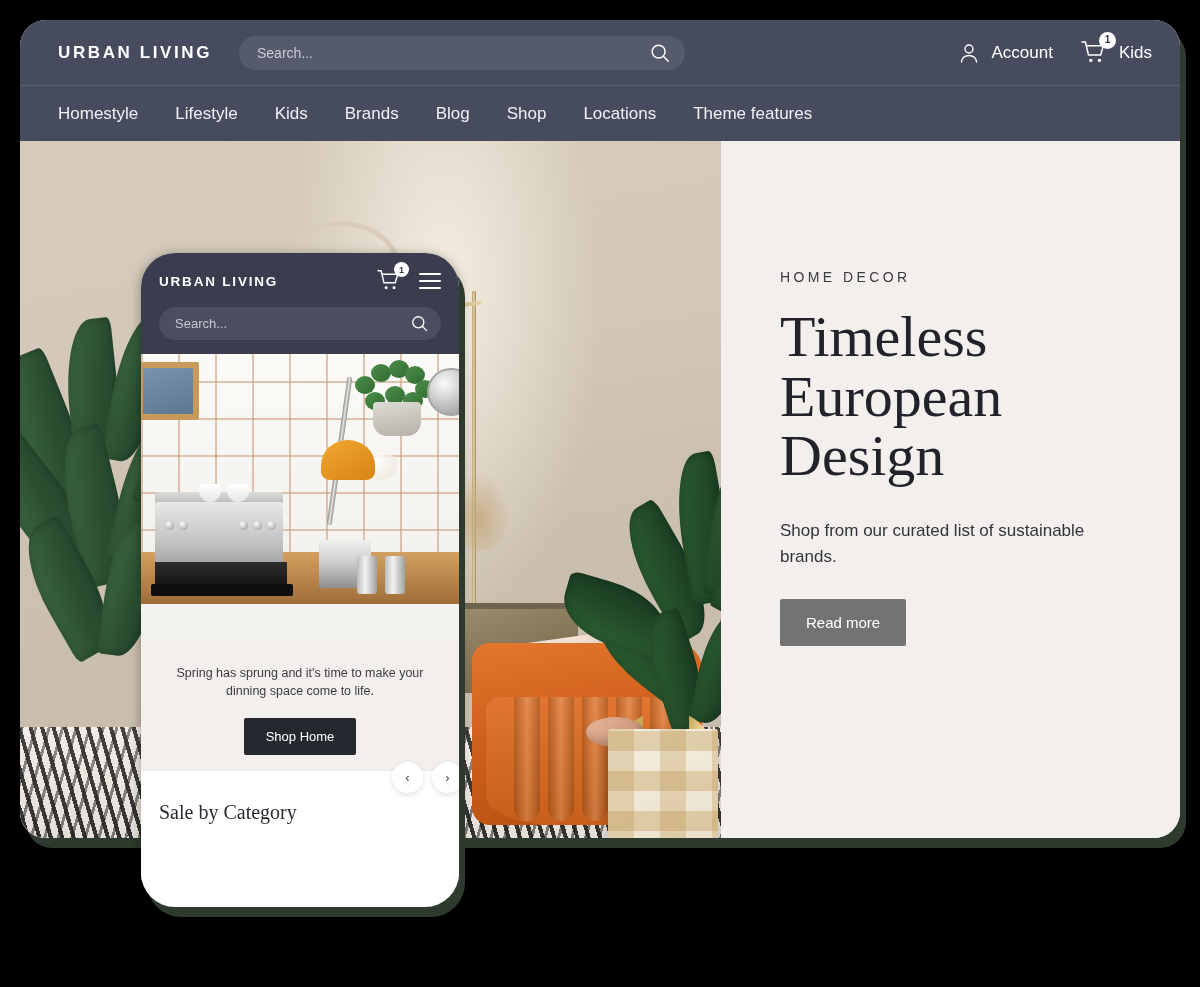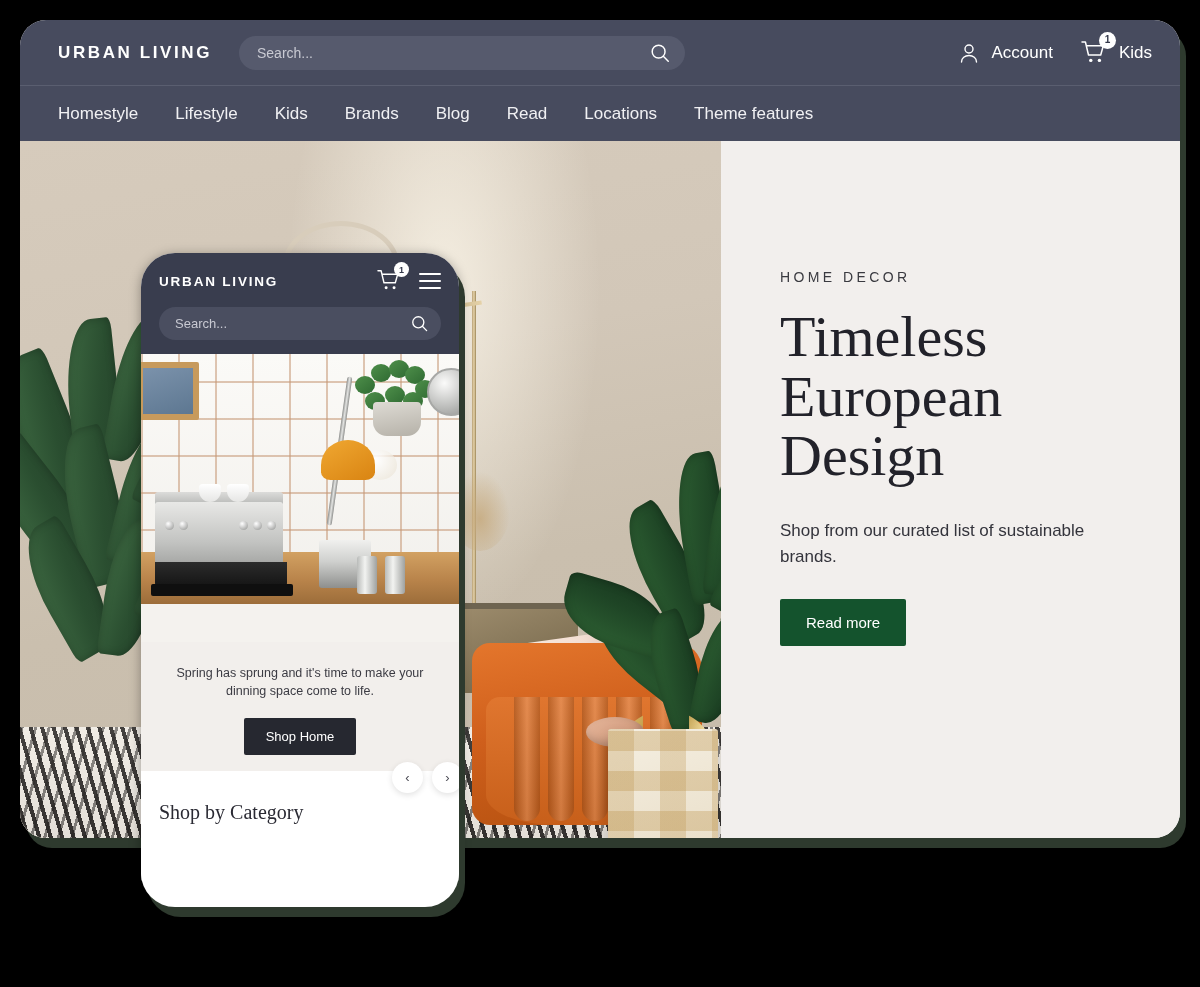--- a/index.html
+++ b/index.html
@@ -264,21 +264,21 @@
   }
   .hero-sub {
     font-size: 17px;
     line-height: 1.5;
     color: #34343c;
     margin: 0 0 30px 0;
     max-width: 345px;
   }
   .btn-dark {
     display: inline-block;
-    background: #14532d;
+    background: #737373;
     color: #ffffff;
     font-size: 15px;
     padding: 15px 26px;
     border: none;
     border-radius: 2px;
     cursor: pointer;
     font-family: "Liberation Sans", sans-serif;
   }
   .dt-whitebar { height: 51px; background: #ffffff; }
 
@@ -508,21 +508,21 @@
         </div>
       </div>
     </div>
 
     <nav class="dt-nav">
       <a href="#">Homestyle</a>
       <a href="#">Lifestyle</a>
       <a href="#">Kids</a>
       <a href="#">Brands</a>
       <a href="#">Blog</a>
-      <a href="#">Read</a>
+      <a href="#">Shop</a>
       <a href="#">Locations</a>
       <a href="#">Theme features</a>
     </nav>
 
     <div class="dt-hero">
 
       <div class="hero-photo">
         <div class="hp-wall"></div>
         <div class="hp-wall-light"></div>
 
@@ -673,17 +673,17 @@
       <div class="ph-btn-wrap">
         <button class="ph-btn">Shop Home</button>
       </div>
       <div class="carousel">
         <button class="car-btn">‹</button>
         <button class="car-btn">›</button>
       </div>
     </div>
 
     <div class="ph-footer">
-      <h3 class="ph-h3">Shop by Category</h3>
+      <h3 class="ph-h3">Sale by Category</h3>
     </div>
   </div>
 
 </div>
 
 </body></html>

